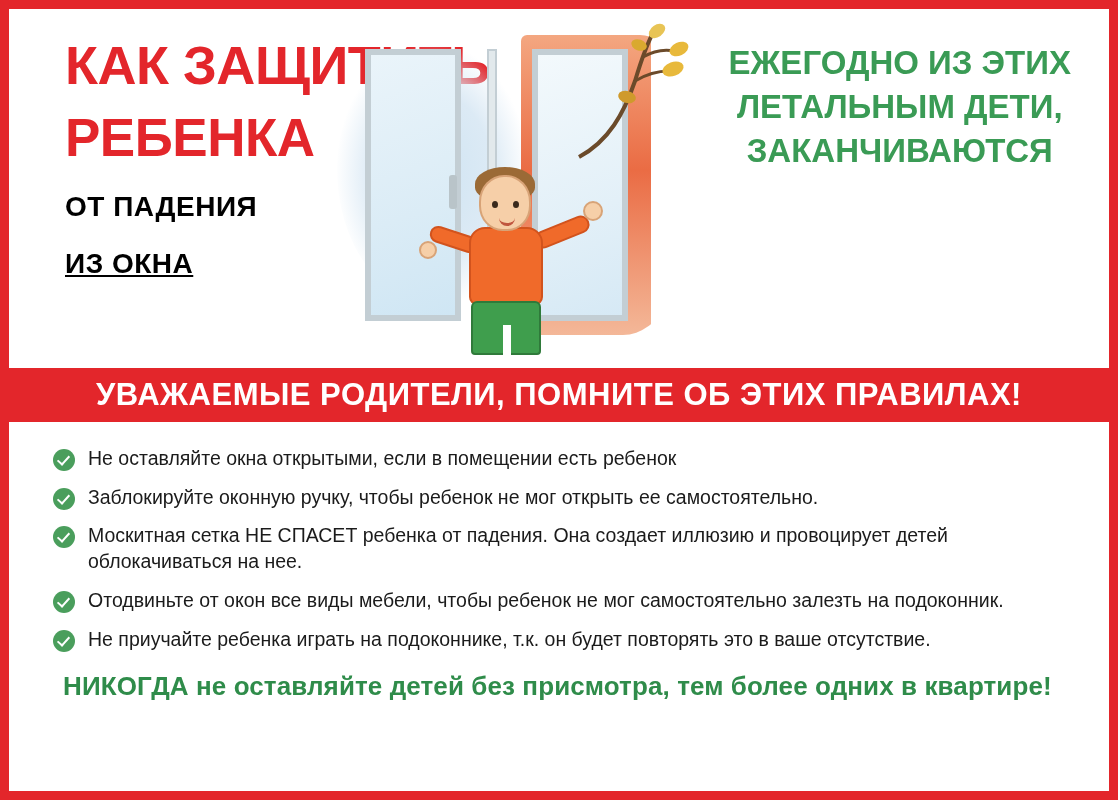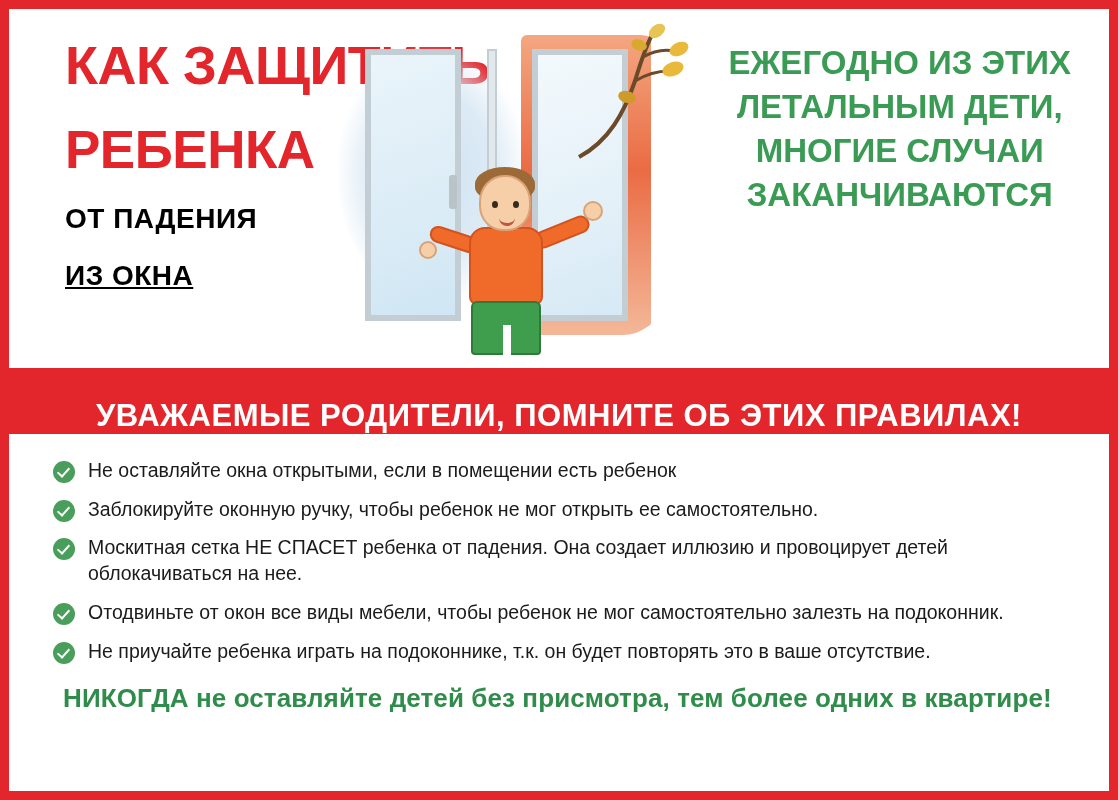--- a/index.html
+++ b/index.html
@@ -47,21 +47,21 @@
     white-space: nowrap;
     transform: scaleX(1.02);
     transform-origin: left center;
   }
   .headline-2 {
     font-family: "Liberation Sans", sans-serif;
     font-weight: bold;
     font-size: 53px;
     line-height: 1.02;
     color: #e3262b;
-    margin-top: 30px;
+    margin-top: 18px;
     letter-spacing: -0.5px;
     white-space: nowrap;
   }
   .headline-sub {
     font-family: "Liberation Sans", sans-serif;
     font-weight: bold;
     font-size: 28px;
     line-height: 1.45;
     color: #000000;
     margin-top: 22px;
@@ -252,23 +252,23 @@
     font-size: 33px;
     line-height: 1.33;
     color: #3a9b55;
     letter-spacing: 0px;
     white-space: nowrap;
   }
 
   
   .banner {
     background: #e3262b;
-    height: 66px;
+    height: 54px;
     display: flex;
-    align-items: flex-end;
+    align-items: center;
     justify-content: center;
     margin-top: 4px;
   }
   .banner-text {
     font-family: "Liberation Sans", sans-serif;
     font-weight: bold;
     font-size: 31px;
     color: #ffffff;
     letter-spacing: 0.5px;
     white-space: nowrap;
@@ -370,21 +370,20 @@
         <div class="boy-head"></div>
         <div class="boy-eye l"></div>
         <div class="boy-eye r"></div>
         <div class="boy-mouth"></div>
       </div>
     </div>
 
     <div class="green-col">
       <div class="green-line">ЕЖЕГОДНО ИЗ ЭТИХ</div>
       <div class="green-line">ЛЕТАЛЬНЫМ ДЕТИ,</div>
-      <div class="green-line">МНОГИЕ СЛУЧАИ</div>
       <div class="green-line">ЗАКАНЧИВАЮТСЯ</div>
     </div>
   </div>
 
   <div class="banner">
     <div class="banner-text">УВАЖАЕМЫЕ РОДИТЕЛИ, ПОМНИТЕ ОБ ЭТИХ ПРАВИЛАХ!</div>
   </div>
 
   <div class="rules">
     <div class="rule">

